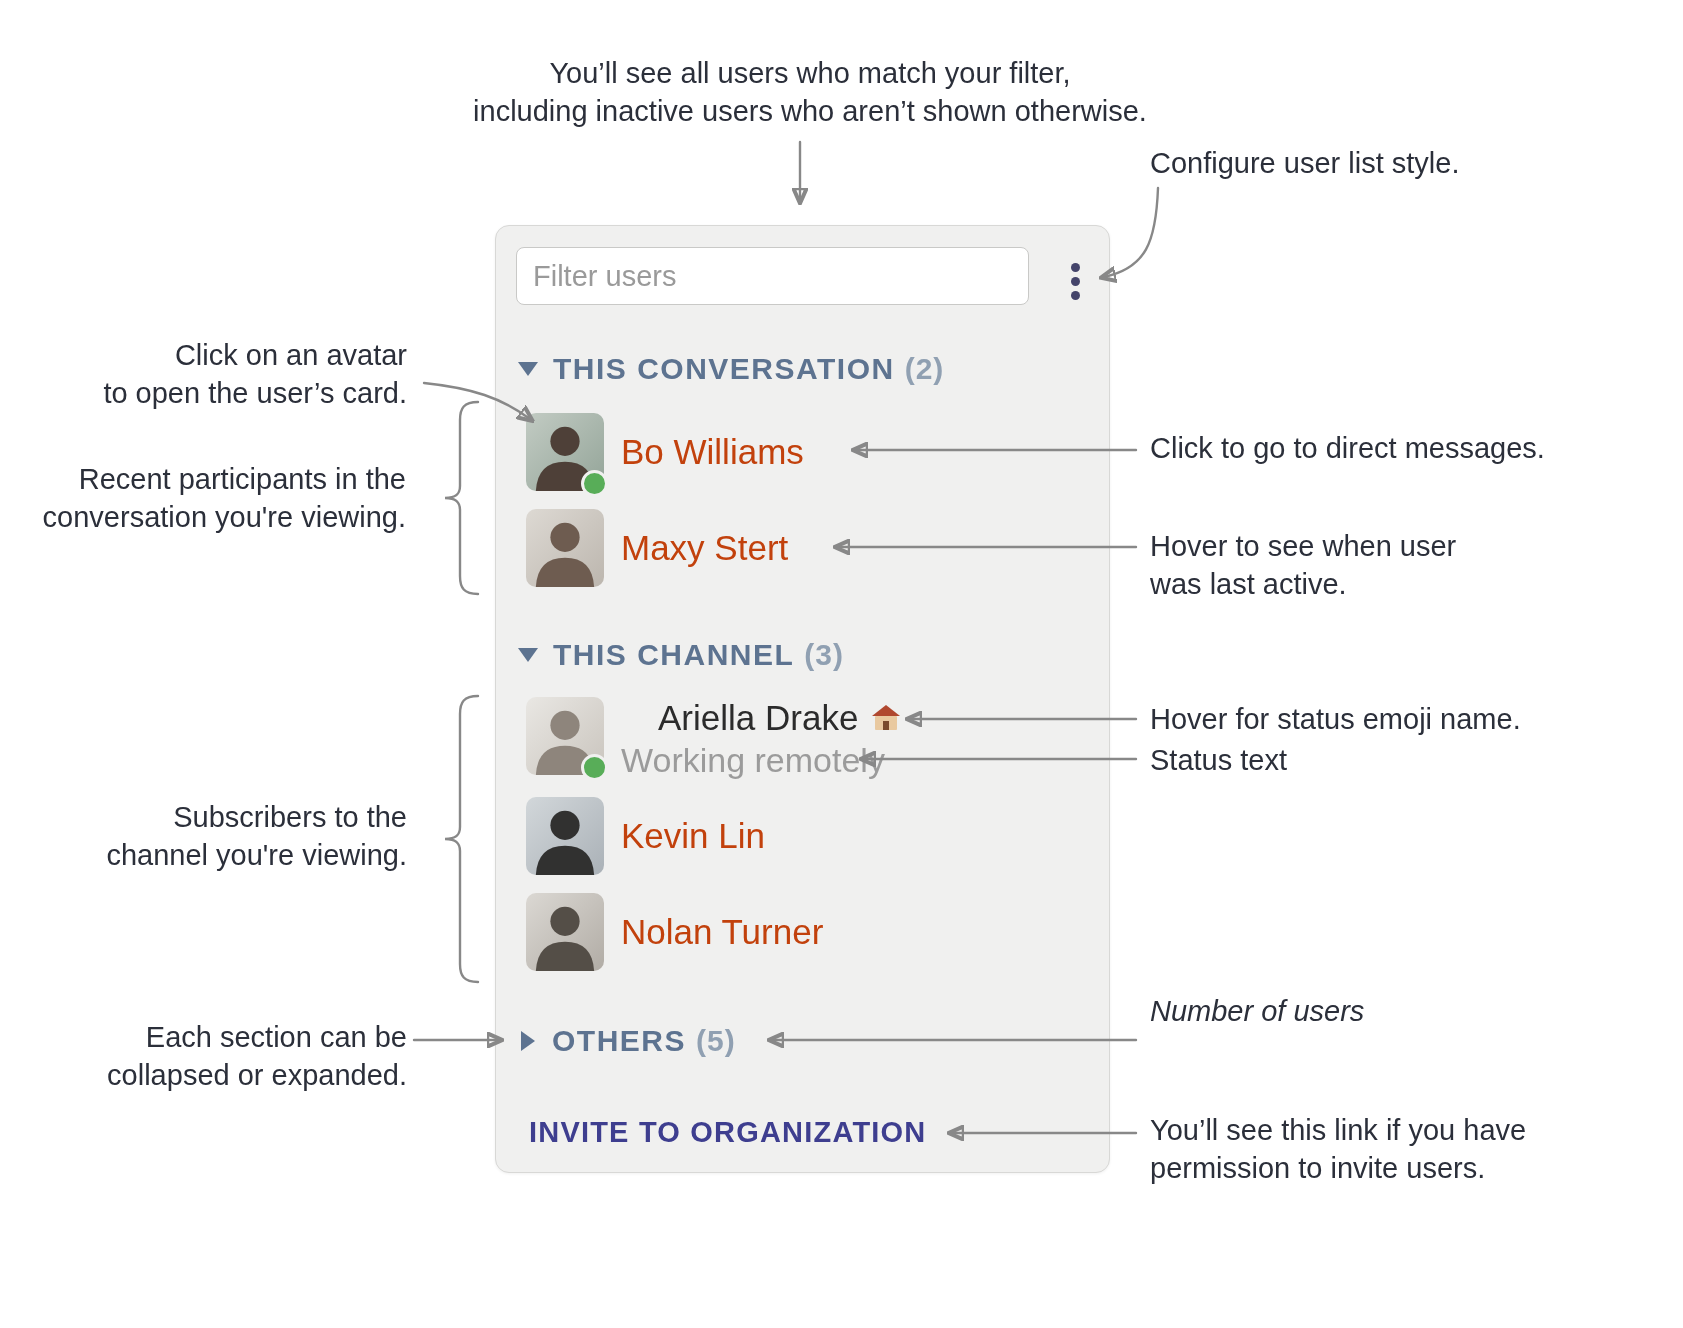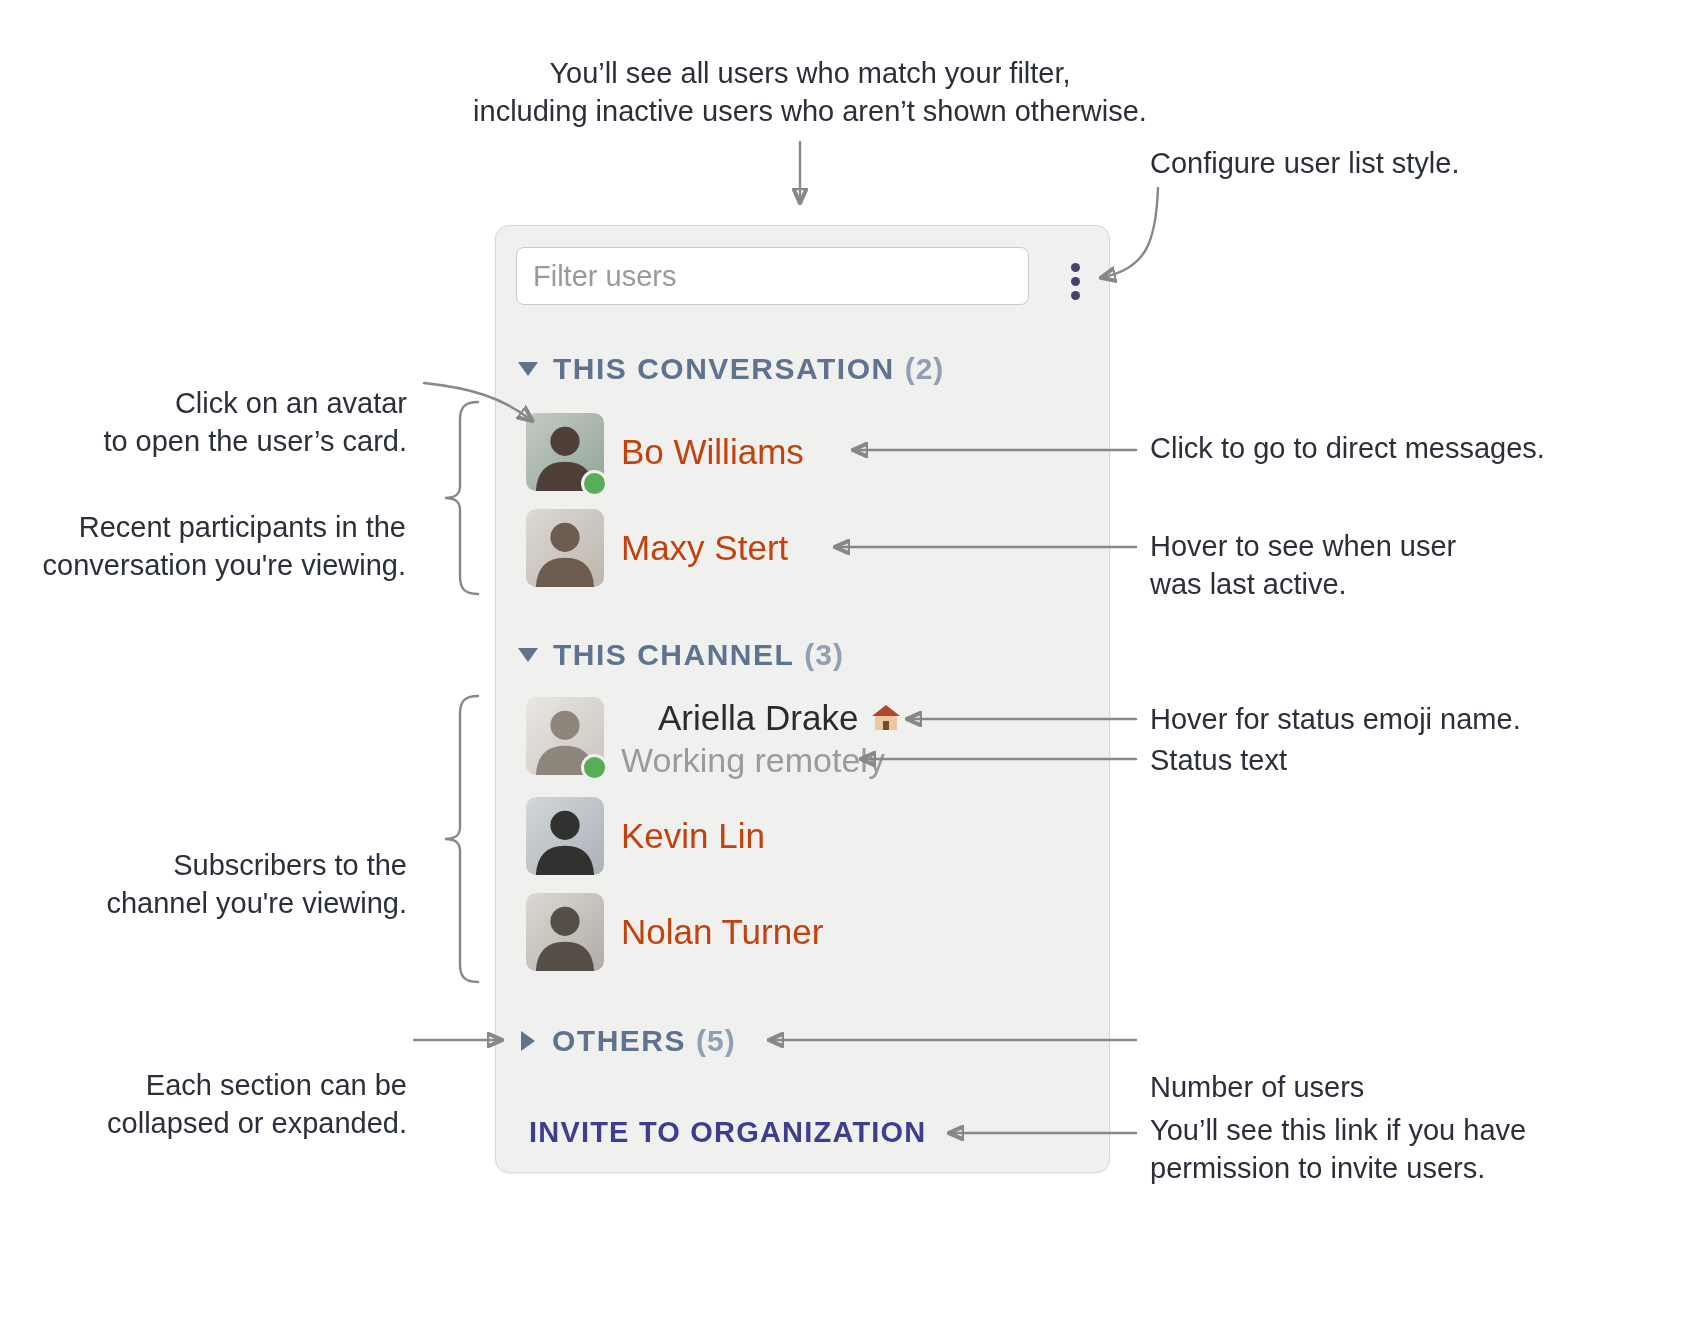--- a/index.html
+++ b/index.html
@@ -6,21 +6,21 @@
   .canvas{
     position:relative;width:1683px;height:1328px;background:#ffffff;
     font-family:"Liberation Sans",sans-serif;overflow:hidden;
   }
   
   .ann{
     position:absolute;color:#2b2f3a;font-size:29px;line-height:38px;
     white-space:pre-line;
   }
   .ann.center{text-align:center;}
-  .ann.right{text-align:right;margin-top:48px;}
+  .ann.right{text-align:right;}
   
   .overlay{position:absolute;left:0;top:0;width:1683px;height:1328px;z-index:5;pointer-events:none;}
   .overlay path{stroke:#888888;stroke-width:2.4;fill:none;stroke-linecap:round;}
   
   .panel{
     position:absolute;left:495px;top:225px;width:615px;height:948px;
     background:#f0f0ef;border:1px solid #d8d8d6;border-radius:14px;
     box-shadow:0 1px 3px rgba(0,0,0,0.06);z-index:2;box-sizing:border-box;
   }
   .filter{
@@ -91,21 +91,21 @@
   <div class="ann right" style="left:40px;top:460px;width:366px;">Recent participants in the
 conversation you're viewing.</div>
   <div class="ann" style="left:1150px;top:527px;width:420px;">Hover to see when user
 was last active.</div>
   <div class="ann" style="left:1150px;top:700px;width:440px;">Hover for status emoji name.</div>
   <div class="ann" style="left:1150px;top:741px;width:320px;">Status text</div>
   <div class="ann right" style="left:95px;top:798px;width:312px;">Subscribers to the
 channel you're viewing.</div>
   <div class="ann right" style="left:95px;top:1018px;width:312px;">Each section can be
 collapsed or expanded.</div>
-  <div class="ann" style="left:1150px;top:1068px;width:320px;">Number of users</div>
+  <div class="ann" style="left:1150px;top:992px;width:320px;font-style:italic;">Number of users</div>
   <div class="ann" style="left:1150px;top:1111px;width:440px;">You’ll see this link if you have
 permission to invite users.</div>
 
   <div class="panel">
     <input class="filter" type="text" placeholder="Filter users" style="">
     <button class="kebab">
       <span class="dot"></span>
       <span class="dot"></span>
       <span class="dot"></span>
     </button>

